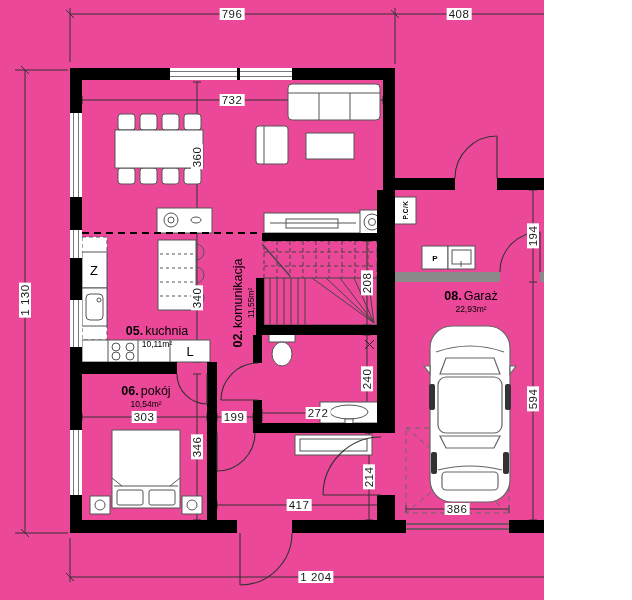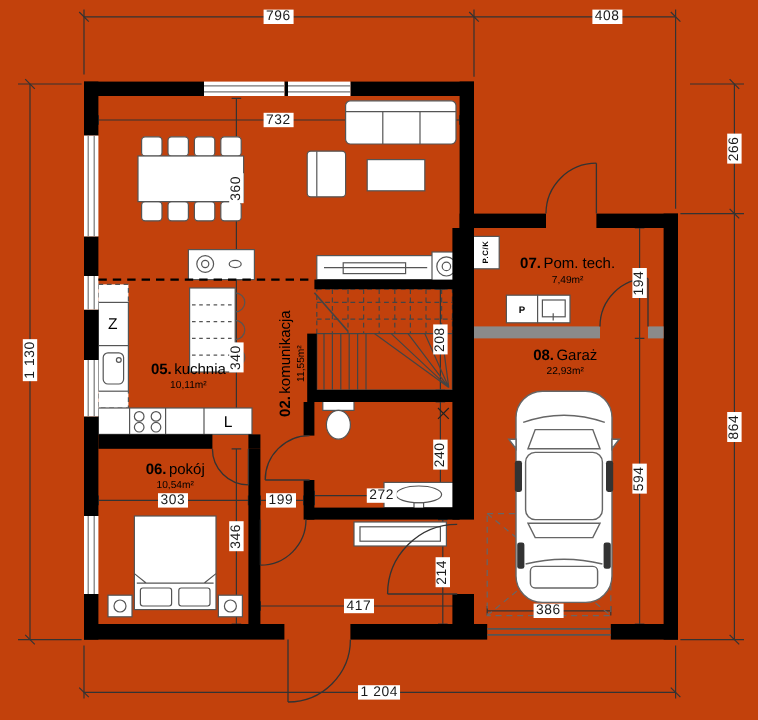--- a/index.html
+++ b/index.html
@@ -1,17 +1,17 @@
 <!DOCTYPE html>
 <html><head>
 <meta charset="utf-8">
 <style>
   html,body{margin:0;padding:0;background:#fff;}
   body{width:632px;height:600px;font-family:"Liberation Sans",sans-serif;}
-  .canvas{position:relative;width:632px;height:600px;background:#c2410c;overflow:hidden;}
+  .canvas{position:relative;width:544px;height:600px;background:#ec4899;overflow:hidden;}
   .canvas svg{position:absolute;left:0;top:0;}
   .lbl{position:absolute;transform:translate(-50%,-50%);white-space:nowrap;color:#111;}
   .lbl.rot{transform:translate(-50%,-50%) rotate(-90deg);}
   .dim{font-size:11.5px;background:#fff;padding:0 2px;color:#1a1a1a;letter-spacing:.5px;}
   .room{position:absolute;transform:translate(-50%,-50%);text-align:center;line-height:1.18;color:#000;white-space:nowrap;}
   .room.rot{transform:translate(-50%,-50%) rotate(-90deg);}
   .room .ln{font-size:12.5px;}
   .room .num{font-weight:bold;margin-right:2px;}
   .room .area{font-size:8.5px;}
   .tag{font-size:13px;color:#000;}
@@ -291,56 +291,52 @@
           <path d="M455,178 A42,42 0 0 1 497,136"></path>
         </g>
     <g>
           <path d="M540,272 L540,232"></path>
           <path d="M500,272 A40,40 0 0 1 540,232"></path>
         </g>
   </g>
 </svg>
 
 <div class="lbl dim" style="left:232px;top:14px">796</div>
-<div class="lbl dim" style="left:506px;top:14px">408</div>
+<div class="lbl dim" style="left:459px;top:14px">408</div>
 <div class="lbl dim rot" style="left:25px;top:300px">1 130</div>
 <div class="lbl dim rot" style="left:612px;top:124px">266</div>
 <div class="lbl dim rot" style="left:612px;top:356px">864</div>
 <div class="lbl dim" style="left:316px;top:577px">1 204</div>
 
 <div class="lbl dim" style="left:232px;top:100px">732</div>
 <div class="lbl dim rot" style="left:197px;top:157px">360</div>
 <div class="lbl dim rot" style="left:197px;top:298px">340</div>
 <div class="lbl dim rot" style="left:367px;top:283px">208</div>
 <div class="lbl dim" style="left:144px;top:417px">303</div>
 <div class="lbl dim" style="left:234px;top:417px">199</div>
 <div class="lbl dim rot" style="left:197px;top:447px">346</div>
 <div class="lbl dim" style="left:318px;top:413px">272</div>
 <div class="lbl dim rot" style="left:367px;top:379px">240</div>
 <div class="lbl dim rot" style="left:369px;top:477px">214</div>
 <div class="lbl dim" style="left:299px;top:505px">417</div>
 <div class="lbl dim" style="left:457px;top:509px">386</div>
 <div class="lbl dim rot" style="left:533px;top:399px">594</div>
 <div class="lbl dim rot" style="left:533px;top:236px">194</div>
 
-<div class="room" style="left:157px;top:313px">
+<div class="room" style="left:157px;top:336px">
   <div class="ln"><span class="num">05.</span><span>kuchnia</span></div>
   <div class="area">10,11m²</div>
 </div>
 <div class="room" style="left:146px;top:396px">
   <div class="ln"><span class="num">06.</span><span>pokój</span></div>
   <div class="area">10,54m²</div>
 </div>
 <div class="room rot" style="left:243px;top:303px">
   <div class="ln"><span class="num">02.</span><span>komunikacja</span></div>
   <div class="area">11,55m²</div>
-</div>
-<div class="room" style="left:473px;top:225px">
-  <div class="ln"><span class="num">07.</span><span>Pom. tech.</span></div>
-  <div class="area">7,49m²</div>
 </div>
 <div class="room" style="left:471px;top:301px">
   <div class="ln"><span class="num">08.</span><span>Garaż</span></div>
   <div class="area">22,93m²</div>
 </div>
 
 <div class="lbl tag" style="left:94px;top:270px">Z</div>
 <div class="lbl tag" style="left:190px;top:351px">L</div>
 <div class="lbl tag tiny rot" style="left:405px;top:210px">P.C/K</div>
 <div class="lbl tag small" style="left:435px;top:258px">P</div>

